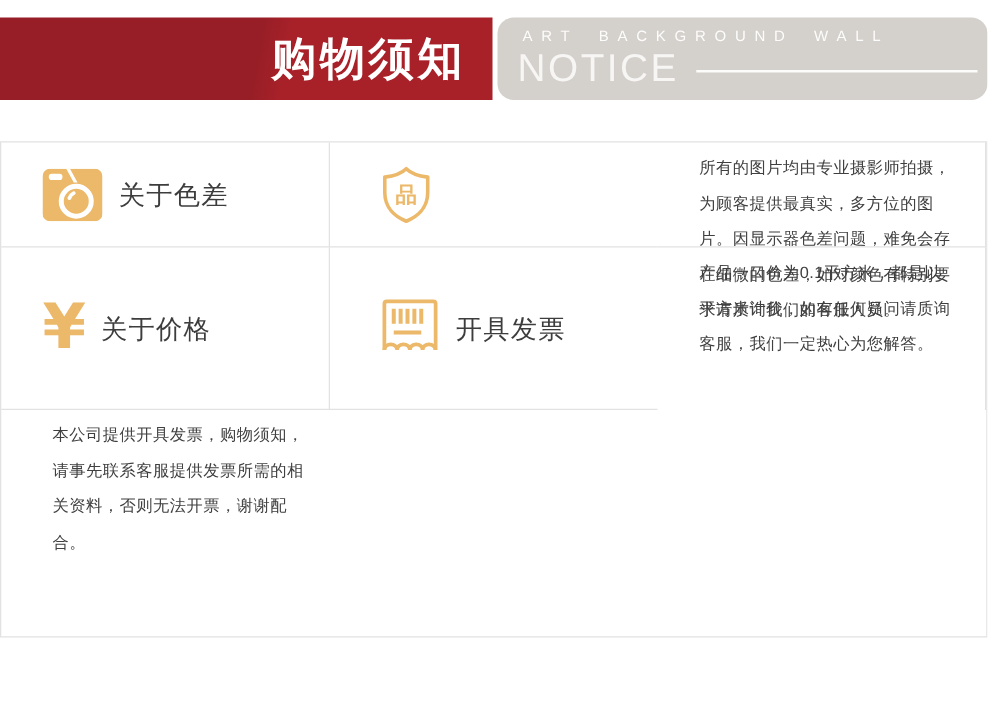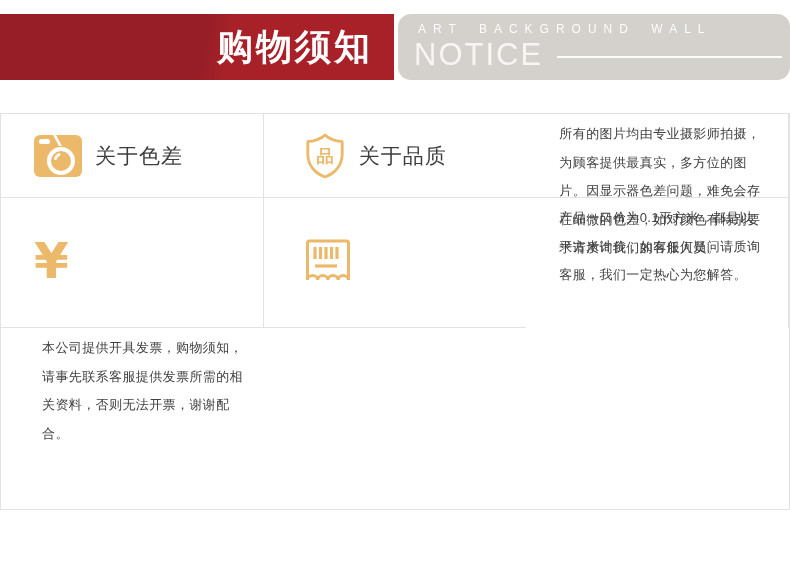--- a/index.html
+++ b/index.html
@@ -88,39 +88,40 @@
     </span>
     <h2 class="sec-title">关于色差</h2>
   </div>
   <div class="cell head col-r">
     <span class="icon-box">
       <svg width="42" height="48" viewBox="0 0 44 50" aria-hidden="true">
         <path d="M22 3 C25 6 31 9 40 10 L40 23 C40 36 31 43.5 22 47 C13 43.5 4 36 4 23 L4 10 C13 9 19 6 22 3 Z" fill="none" stroke="#ECB869" stroke-width="3" stroke-linejoin="round"></path>
         <text x="22" y="31" text-anchor="middle" font-size="18" font-weight="bold" fill="#ECB869">品</text>
       </svg>
     </span>
-    <h2 class="sec-title">关于品质</h2>
   </div>
 
   <div class="cell body bordered col-l">
     <p>所有的图片均由专业摄影师拍摄，为顾客提供最真实，多方位的图片。因显示器色差问题，难免会存在细微的色差，如对颜色有特别要求请质询我们的客服人员。</p>
   </div>
 
   <div class="cell head col-l">
     <span class="yuan">¥</span>
+    <h2 class="sec-title">关于价格</h2>
   </div>
   <div class="cell head col-r">
     <span class="icon-box">
       <svg width="48" height="48" viewBox="0 0 48 48" aria-hidden="true">
         <path d="M3.5 41 L3.5 4 Q3.5 2 5.5 2 L42.5 2 Q44.5 2 44.5 4 L44.5 41" fill="none" stroke="#ECB869" stroke-width="3"></path>
         <path d="M3.5 41 a5.1 4.6 0 0 1 10.2 0 a5.1 4.6 0 0 1 10.2 0 a5.1 4.6 0 0 1 10.2 0 a5.1 4.6 0 0 1 10.2 0" fill="none" stroke="#ECB869" stroke-width="3"></path>
         <path d="M11 8 V20 M16.5 8 V20 M22 8 V20 M27.5 8 V20 M33 8 V20" fill="none" stroke="#ECB869" stroke-width="3.2"></path>
         <path d="M11 27 H33" fill="none" stroke="#ECB869" stroke-width="3.2"></path>
       </svg>
     </span>
+    <h2 class="sec-title">开具发票</h2>
   </div>
 
   <div class="cell body col-l">
     <p>产品一口价为0.1平方米，都是以平方米计价，如有任何疑问请质询客服，我们一定热心为您解答。</p>
   </div>
   <div class="cell body col-r">
     <p>本公司提供开具发票，购物须知，请事先联系客服提供发票所需的相关资料，否则无法开票，谢谢配合。</p>
   </div>
 
 </div>

